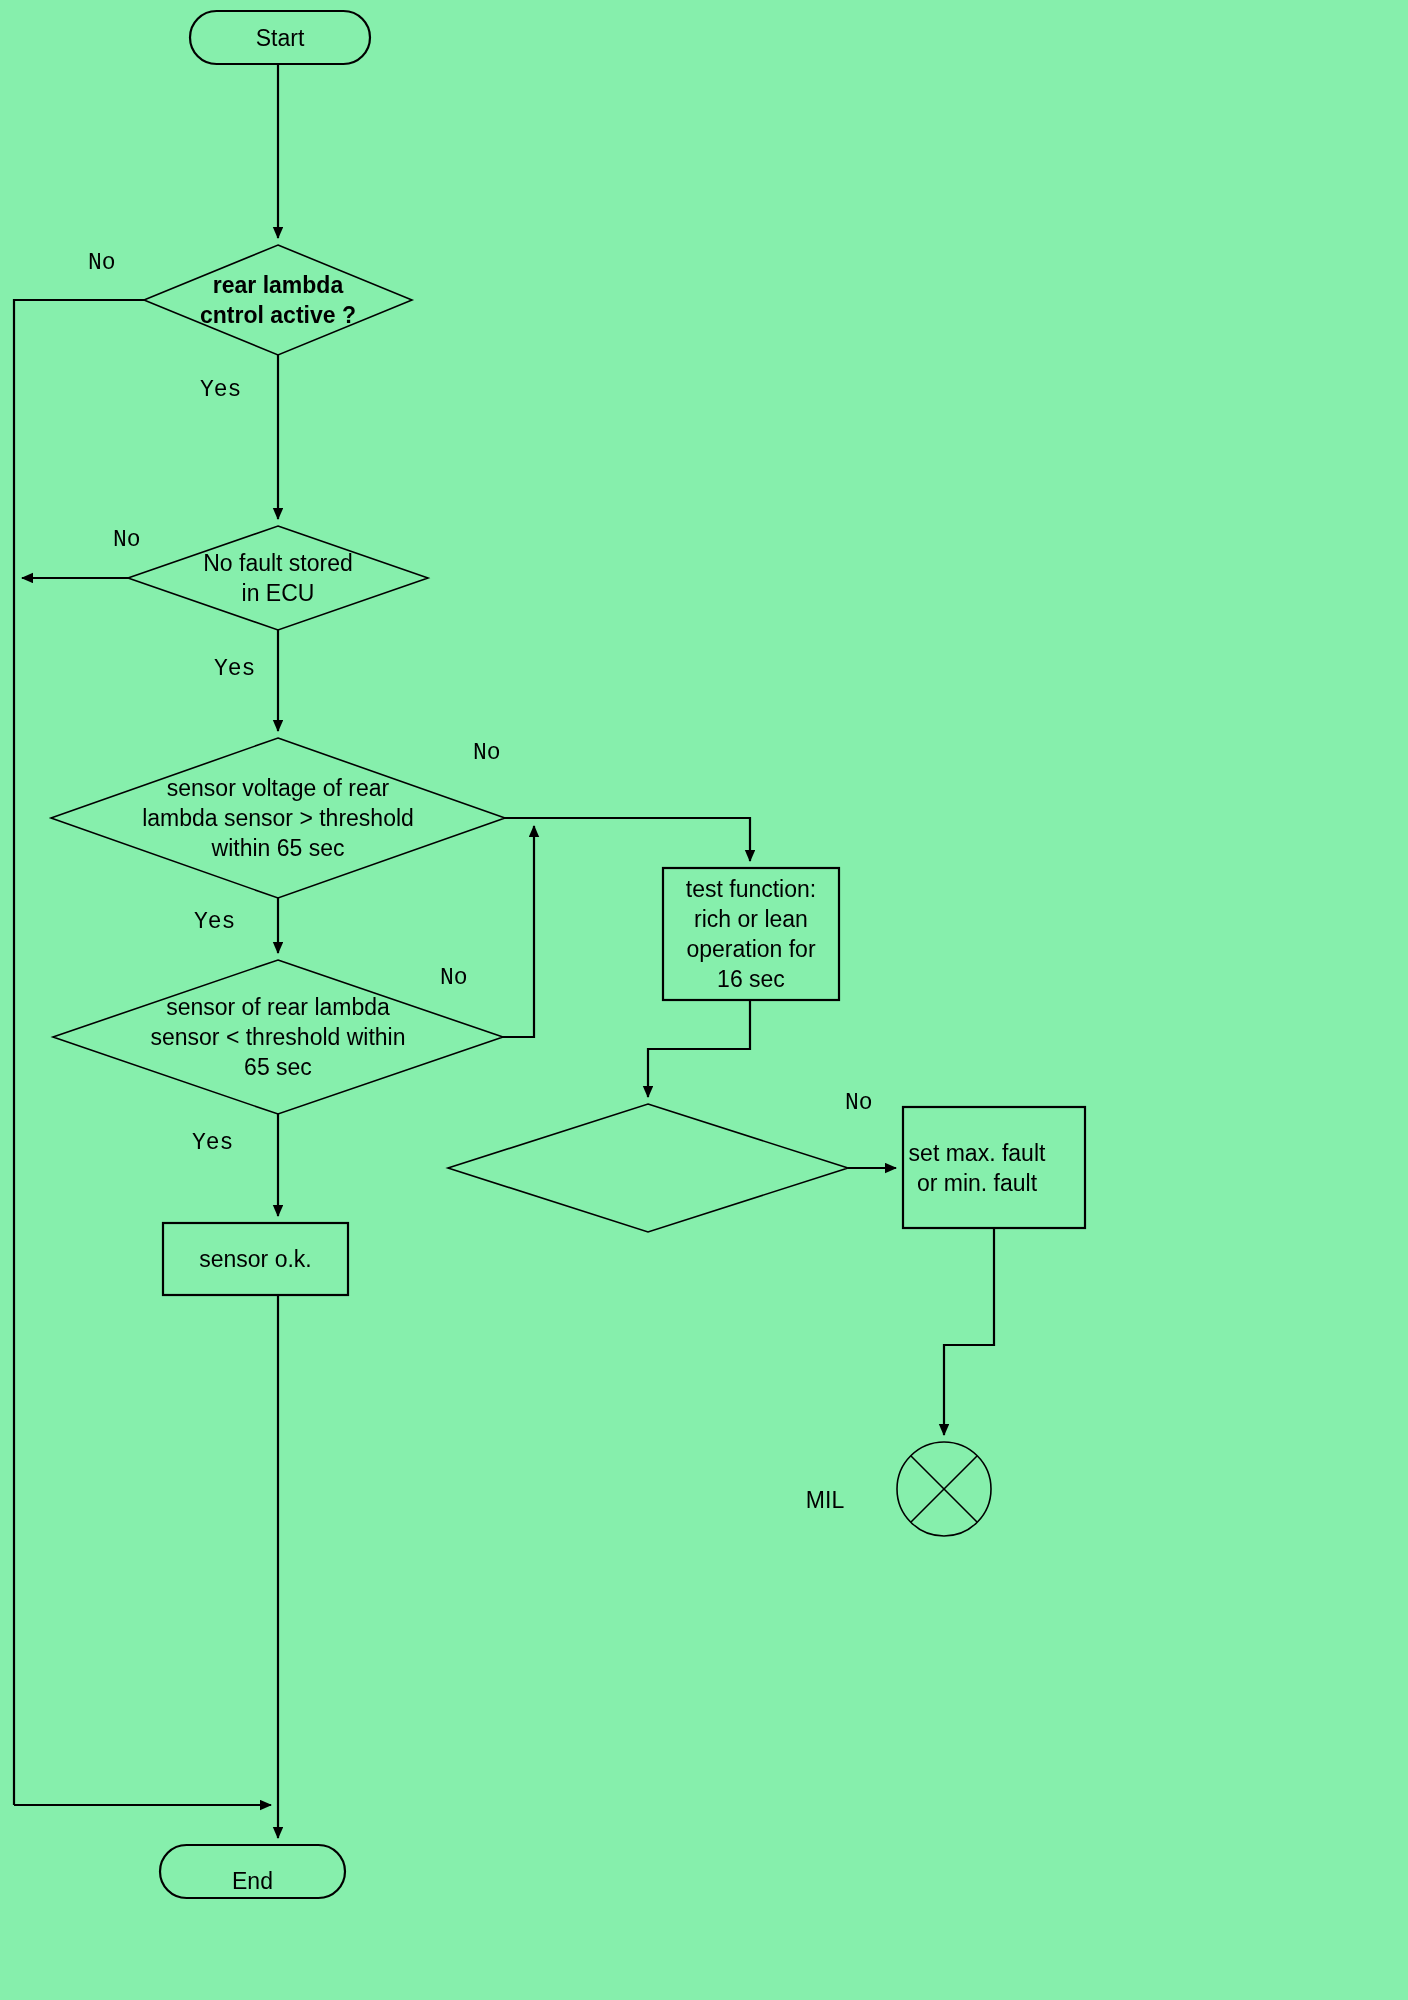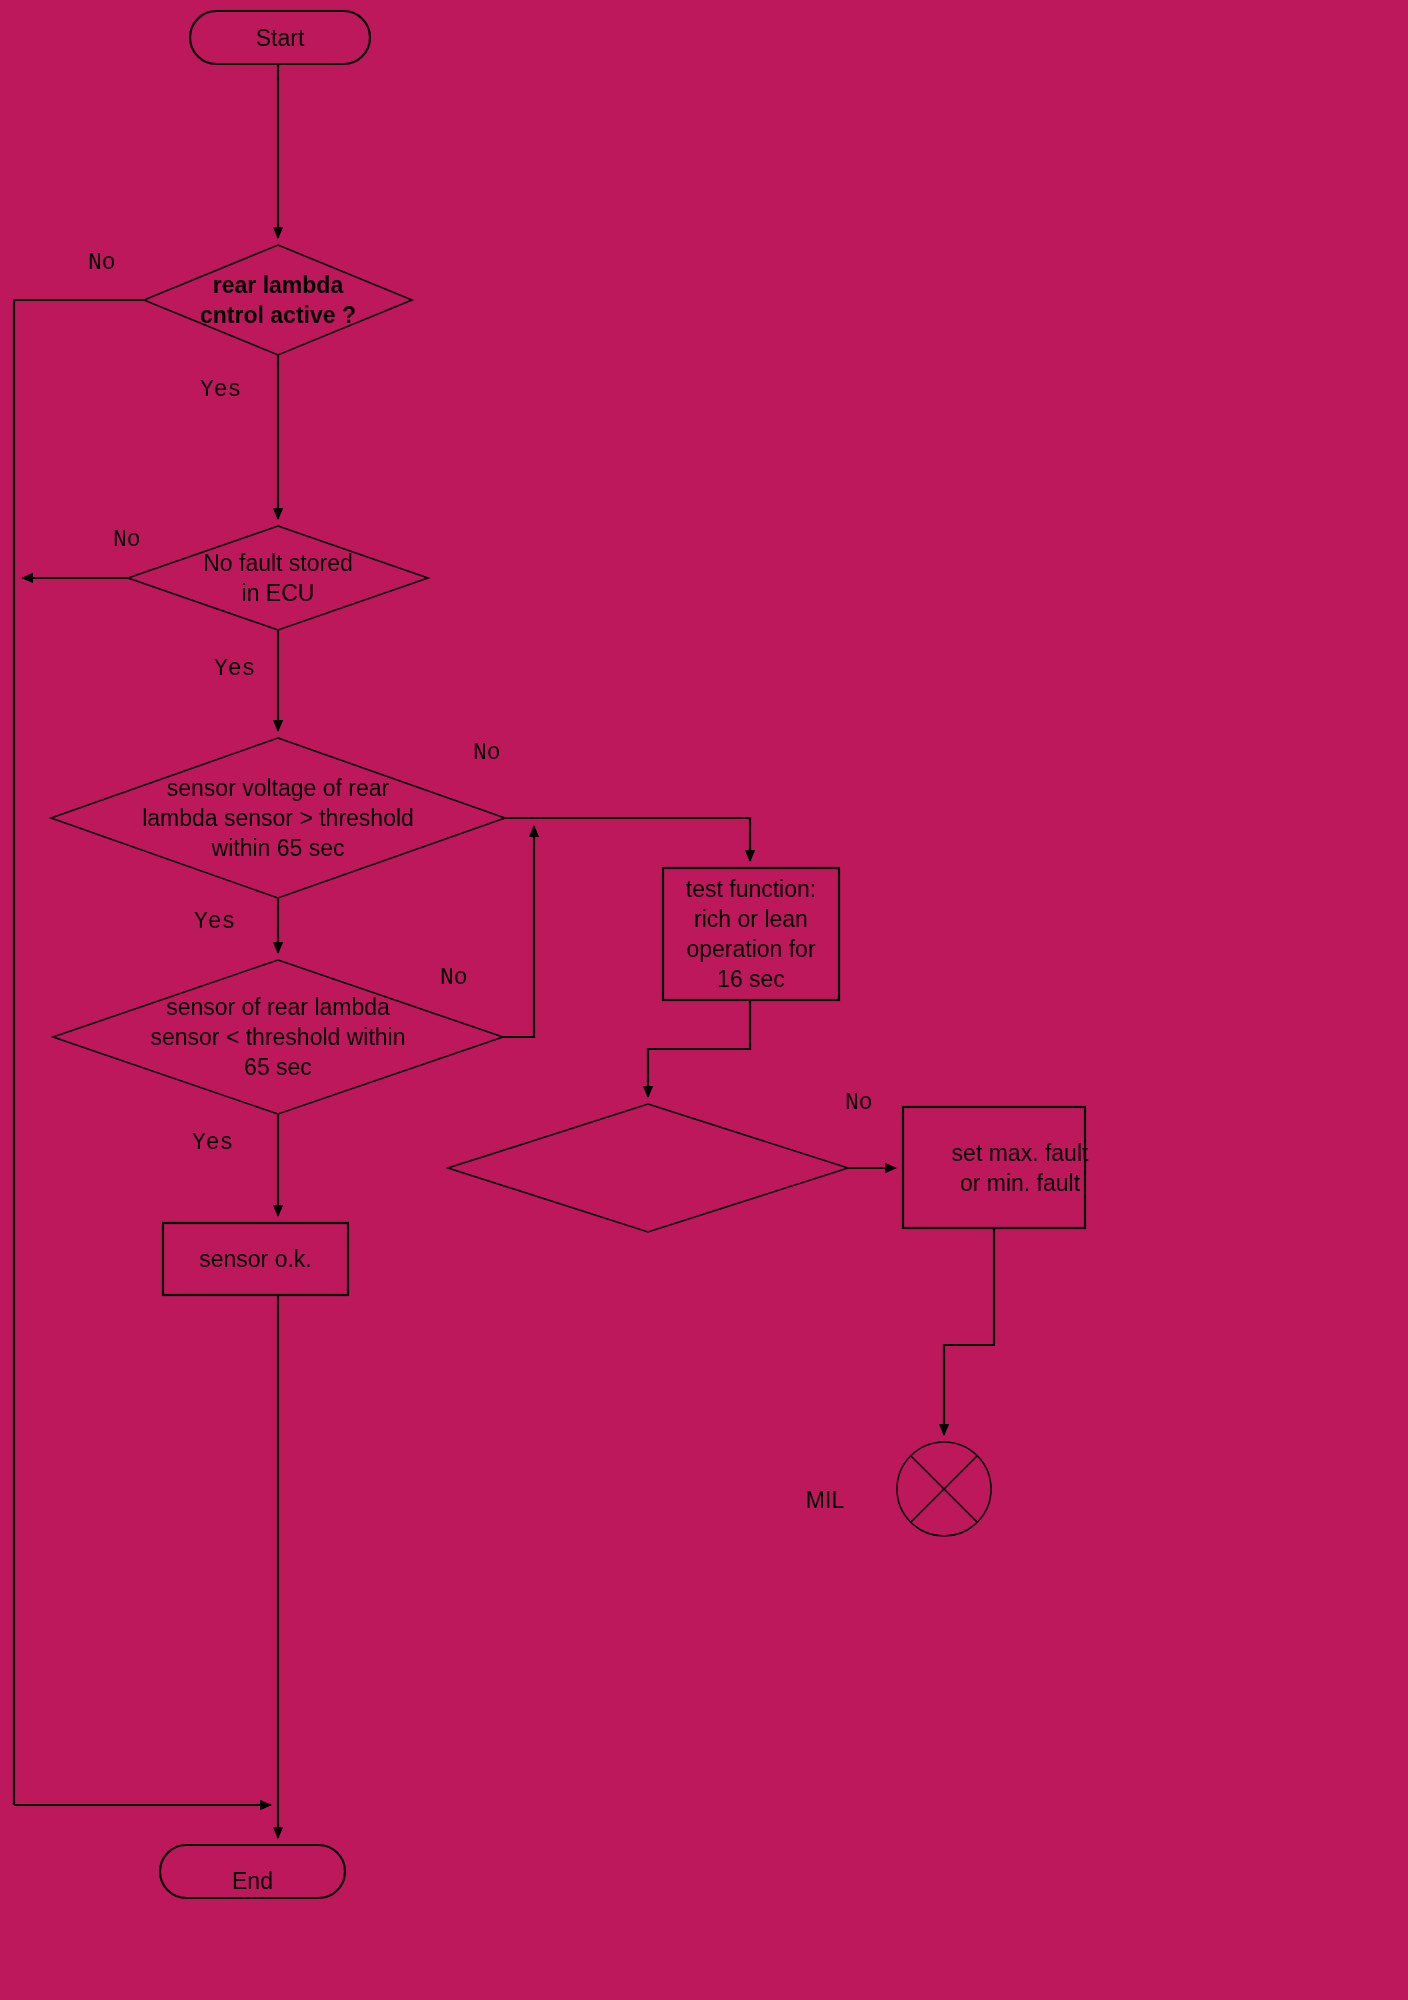--- a/index.html
+++ b/index.html
@@ -1,17 +1,17 @@
 <!DOCTYPE html>
 <html><head>
 <meta charset="utf-8">
 <style>
   html,body{margin:0;padding:0;background:#ffffff;}
   body{width:1408px;height:2000px;font-family:"Liberation Sans",sans-serif;color:#000;}
-  #stage{position:relative;width:1408px;height:2000px;overflow:hidden;background:#be185d;}
+  #stage{position:relative;width:1408px;height:2000px;overflow:hidden;background:#86efac;}
   svg.layer{position:absolute;left:0;top:0;width:1408px;height:2000px;}
   .node-text{
     position:absolute;
     display:flex;align-items:center;justify-content:center;
     text-align:center;
     font-family:"Liberation Sans",sans-serif;
     font-size:23px;
     line-height:30px;
     color:#000;
     white-space:pre-line;
@@ -111,21 +111,21 @@
 65 sec</div>
 
   <div class="node-text" style="left:163px;top:1223px;width:185px;height:72px;">sensor o.k.</div>
 
   <div class="node-text" style="left:663px;top:868px;width:176px;height:132px;">test function:
 rich or lean
 operation for
 16 sec</div>
 
 
-  <div class="node-text" style="left:903px;top:1107px;width:148px;height:121px;padding-left:43px;">set max. fault
+  <div class="node-text" style="left:903px;top:1107px;width:148px;height:121px;">set max. fault
 or min. fault</div>
 
   <div class="node-text" style="left:795px;top:1481px;width:60px;height:38px;">MIL</div>
 
   <div class="node-text" style="left:160px;top:1845px;width:185px;height:71px;">End</div>
 
   <div class="edge-label" style="left:88px;top:250px;">No</div>
 
   <div class="edge-label" style="left:200px;top:377px;">Yes</div>
 

